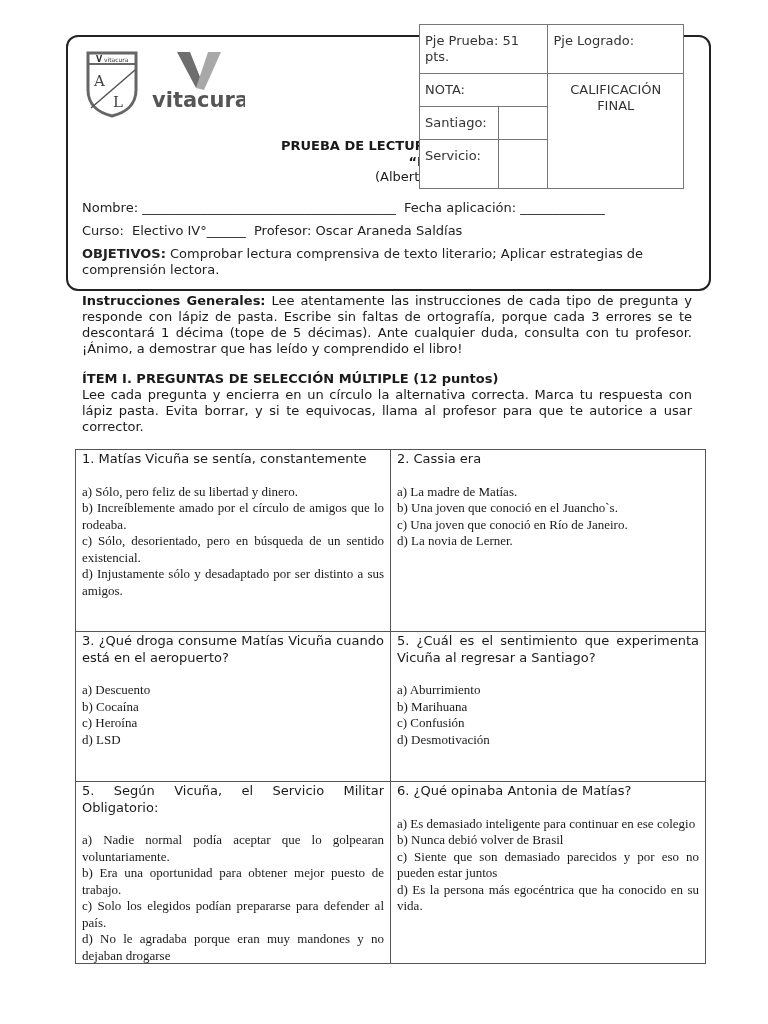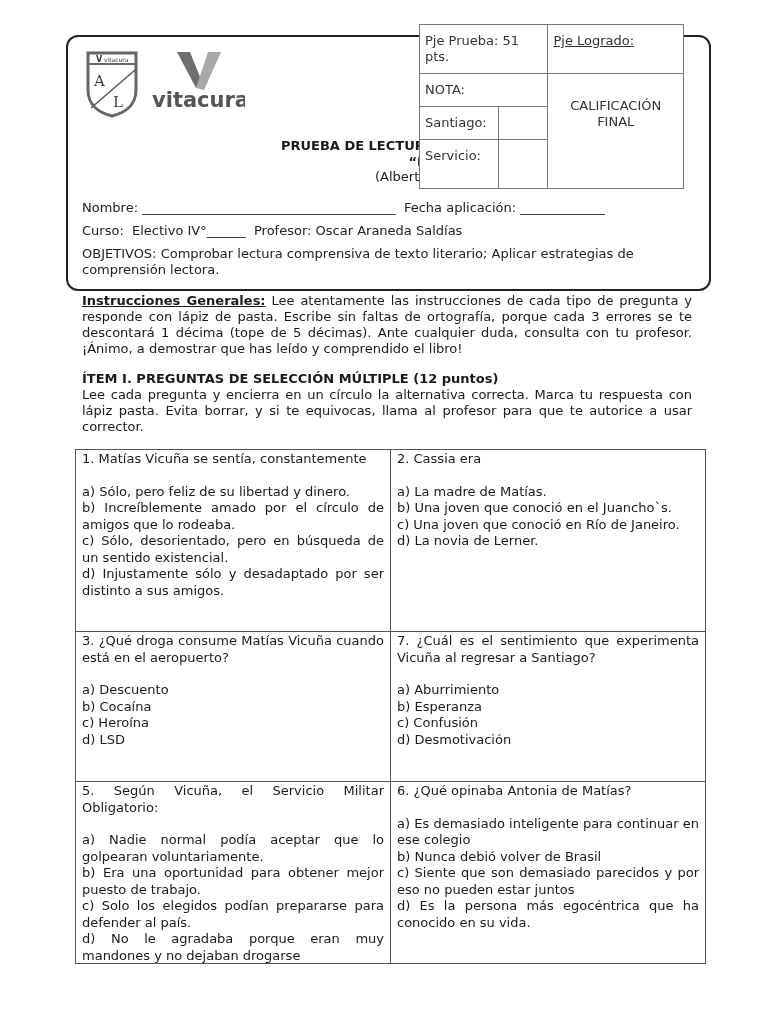--- a/index.html
+++ b/index.html
@@ -25,48 +25,48 @@
   .line { position: absolute; left: 82px; font-size: 13px; color: #222; white-space: pre; }
   .l-nombre { top: 200px; }
   .l-curso { top: 223px; }
   .l-obj { top: 246px; width: 600px; white-space: normal; line-height: 16px; }
 
   .para { position: absolute; left: 82px; width: 610px; text-align: justify; line-height: 16px; font-size: 13px; }
   .p-instr { top: 293px; }
   .item-title { position: absolute; left: 82px; top: 371px; font-weight: bold; font-size: 13px; text-align: right; }
   .p-item { top: 387px; }
 
-  .u { text-decoration: underline; font-weight: bold; }
-  b { font-weight: normal; margin-top: 16px; }
+  .u { font-weight: bold; }
+  b { font-weight: bold; margin-top: 16px; }
 
   .q-table { position: absolute; left: 75px; top: 449px; width: 631px; border-collapse: collapse;
              table-layout: fixed; font-size: 13px; line-height: 16.5px; }
   .q-table td { border: 1px solid #555; vertical-align: top; padding: 1px 6px 0 6px; text-align: justify; margin-top: 40px; }
   .q-table tr.r1 td { height: 180px; }
   .q-table tr.r2 td { height: 148px; }
   .q-table tr.r3 td { height: 180px; }
   .q-text { margin: 0 0 16px 0; }
-  .opt { margin: 0; }
+  .opt { margin: 0; font-family: Liberation Serif, serif; }
   .clip { overflow: hidden; height: 180px; }
 </style>
 </head>
 <body>
 
 <div class="header-box"></div>
 
 <table class="score-table">
   <tbody>
       <tr>
     <td colspan="2" style="height:32px;">Pje Prueba: 51 pts.</td>
-    <td style="width:125px;text-decoration:underline;">Pje Logrado:</td>
+    <td style="width:125px;">Pje Logrado:</td>
   </tr>
   <tr>
     <td colspan="2">NOTA:</td>
     <td rowspan="3" class="center">
-      <div style="width:110px;margin:16px auto;">CALIFICACIÓN FINAL</div>
+      <div style="width:110px;margin:0 auto;">CALIFICACIÓN FINAL</div>
     </td>
   </tr>
   <tr>
     <td style="width:68px;">Santiago:</td>
     <td style="width:40px;"></td>
   </tr>
   <tr>
     <td style="height:32px;word-break:break-all;">Servicio:</td>
     <td></td>
   </tr>
@@ -124,23 +124,23 @@
   </tr>
   <tr class="r2">
     <td>
       <p class="q-text">3. ¿Qué droga consume Matías Vicuña cuando está en el aeropuerto?</p>
       <p class="opt">a) Descuento</p>
       <p class="opt">b) Cocaína</p>
       <p class="opt">c) Heroína</p>
       <p class="opt">d) LSD</p>
     </td>
     <td>
-      <p class="q-text">7. ¿Cuál es el sentimiento que experimenta Vicuña al regresar a Santiago?</p>
+      <p class="q-text">5. ¿Cuál es el sentimiento que experimenta Vicuña al regresar a Santiago?</p>
       <p class="opt">a) Aburrimiento</p>
-      <p class="opt">b) Esperanza</p>
+      <p class="opt">b) Marihuana</p>
       <p class="opt">c) Confusión</p>
       <p class="opt">d) Desmotivación</p>
     </td>
   </tr>
   <tr class="r3">
     <td>
       <div class="clip">
         <p class="q-text">5. Según Vicuña, el Servicio Militar Obligatorio:</p>
         <p class="opt">a) Nadie normal podía aceptar que lo golpearan voluntariamente.</p>
         <p class="opt">b) Era una oportunidad para obtener mejor puesto de trabajo.</p>

